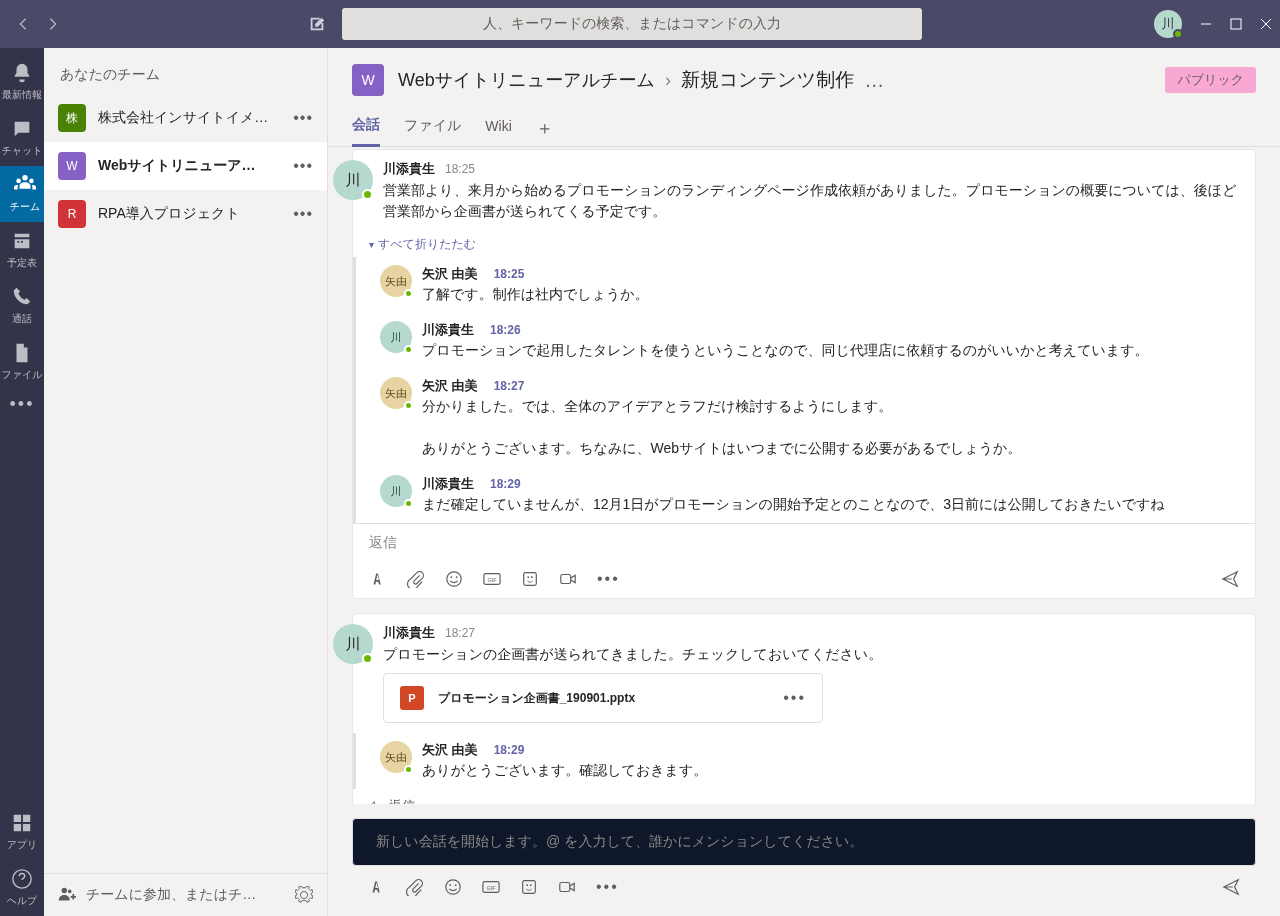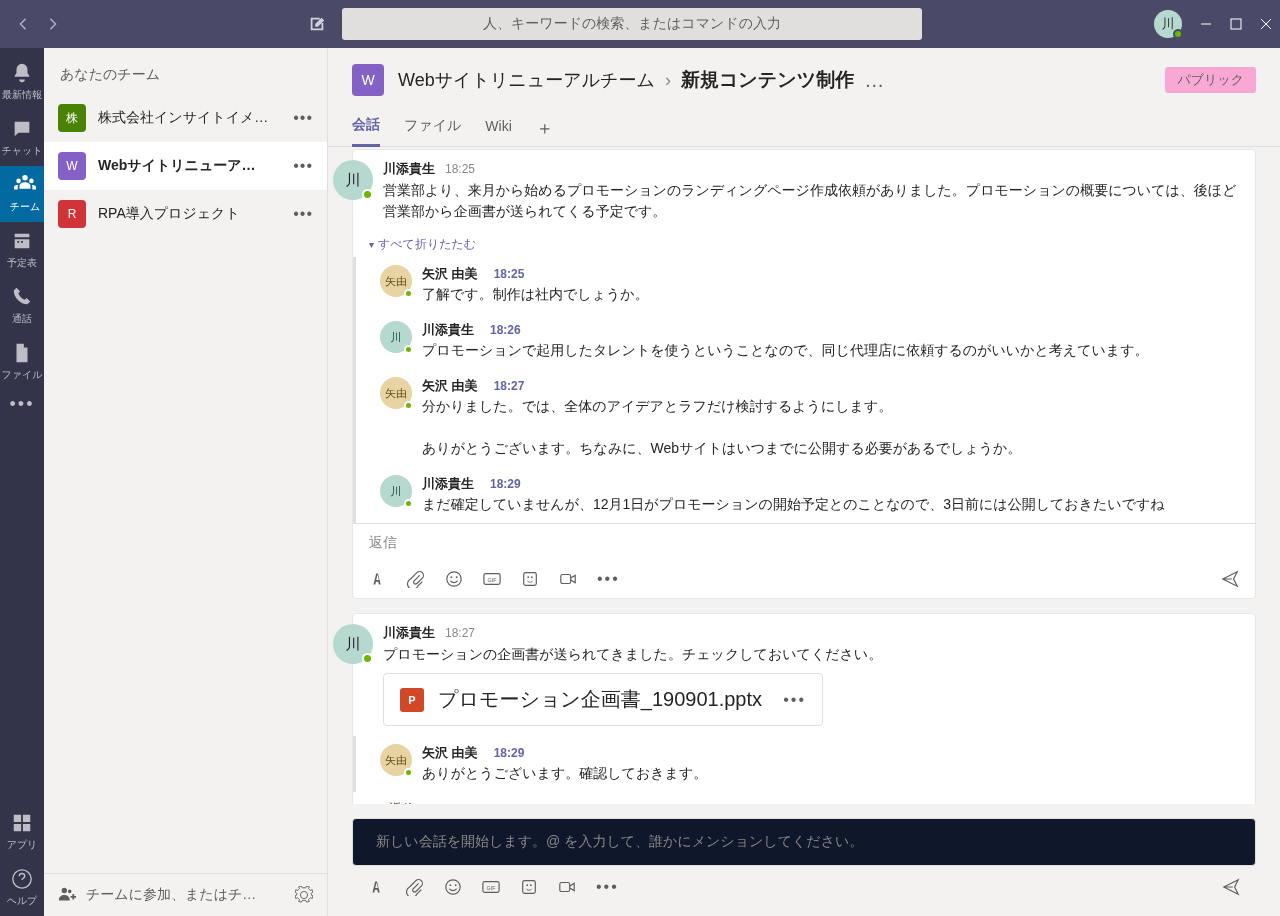--- a/index.html
+++ b/index.html
@@ -28,21 +28,21 @@
 .team-name{flex:1;font-size:14px;color:#252423;white-space:nowrap;overflow:hidden;text-overflow:ellipsis}
 .team-more{color:#605e5c;font-size:16px;letter-spacing:1px}
 .teams-footer{margin-top:auto;border-top:1px solid #e1dfdd;padding:12px 14px;display:flex;align-items:flex-start;gap:10px;color:#605e5c;font-size:14px}
 .teams-footer svg{width:18px;height:18px}
 .teams-footer span{flex:1;white-space:nowrap;overflow:hidden;text-overflow:ellipsis}
 .channel{flex:1;background:#f3f2f1;display:flex;flex-direction:column;min-width:0}
 .ch-header{padding:16px 24px 0;display:flex;align-items:center;gap:14px}
 .ch-avatar{width:32px;height:32px;border-radius:4px;background:#8661c5;color:#fff;display:flex;align-items:center;justify-content:center;font-size:14px}
 .ch-title{display:flex;align-items:center;gap:10px;font-size:18px;color:#252423}
 .ch-team{font-size:18px}
-.ch-chan{font-weight:700;font-size:19px}
+.ch-chan{font-weight:400;font-size:19px}
 .ch-sep{color:#8a8886}
 .ch-dots{color:#605e5c;font-size:20px;letter-spacing:2px}
 .ch-badge{margin-left:auto;background:#f9a8d4;padding:4px 12px;border-radius:3px;font-size:13px;color:#605e5c}
 .ch-tabs{padding:0 24px;margin-top:14px;display:flex;gap:24px;border-bottom:1px solid #e1dfdd;align-items:center}
 .ch-tab{padding:6px 0 10px;font-size:14px;color:#605e5c;cursor:pointer}
 .ch-tab.active{color:#6264a7;border-bottom:3px solid #6264a7;font-weight:600;margin-bottom:-1px}
 .ch-tab-add{color:#605e5c;font-size:18px;cursor:pointer}
 .ch-body{flex:1;overflow-y:auto;padding:0 24px 10px}
 .thread{background:#fff;border:1px solid #e7e7e7;border-radius:4px;margin-top:2px;position:relative}
 .thread2{margin-top:14px}
@@ -68,21 +68,21 @@
 .reply-time{color:#6264a7;font-size:12px;font-weight:600}
 .reply-text{font-size:14px;color:#252423;line-height:1.5}
 .reply-input{border-top:1px solid #e1dfdd;padding:10px 16px;color:#8a8886;font-size:14px}
 .reply-link{padding:8px 16px;font-size:13px;color:#605e5c;display:flex;align-items:center;gap:6px;cursor:pointer}
 .toolbar{display:flex;align-items:center;gap:20px;padding:8px 16px 10px;color:#605e5c}
 .toolbar svg{width:18px;height:18px;cursor:pointer}
 .toolbar .send{margin-left:auto}
 .tb-more{letter-spacing:2px;font-size:16px}
 .file-card{border:1px solid #e1dfdd;border-radius:4px;padding:12px 16px;margin-top:8px;display:flex;align-items:center;gap:14px;width:440px}
 .file-icon{width:24px;height:24px;background:#d24726;border-radius:3px;color:#fff;display:flex;align-items:center;justify-content:center;font-size:11px;font-weight:bold}
-.file-name{font-weight:400;font-size:20px;flex:1}
+.file-name{font-weight:700;font-size:12px;flex:1}
 .file-more{color:#605e5c;letter-spacing:2px;cursor:pointer}
 .new-convo{background:#0f172a;border:1px solid #e1dfdd;border-radius:4px;margin:14px 24px 0;padding:14px 23px;color:#8a8886;font-size:14px}
 .bottom-tb{margin:4px 24px 10px}
 svg{fill:currentColor}
 </style>
 </head>
 <body>
 
 <div class="titlebar">
   <div class="nav-arrows">

